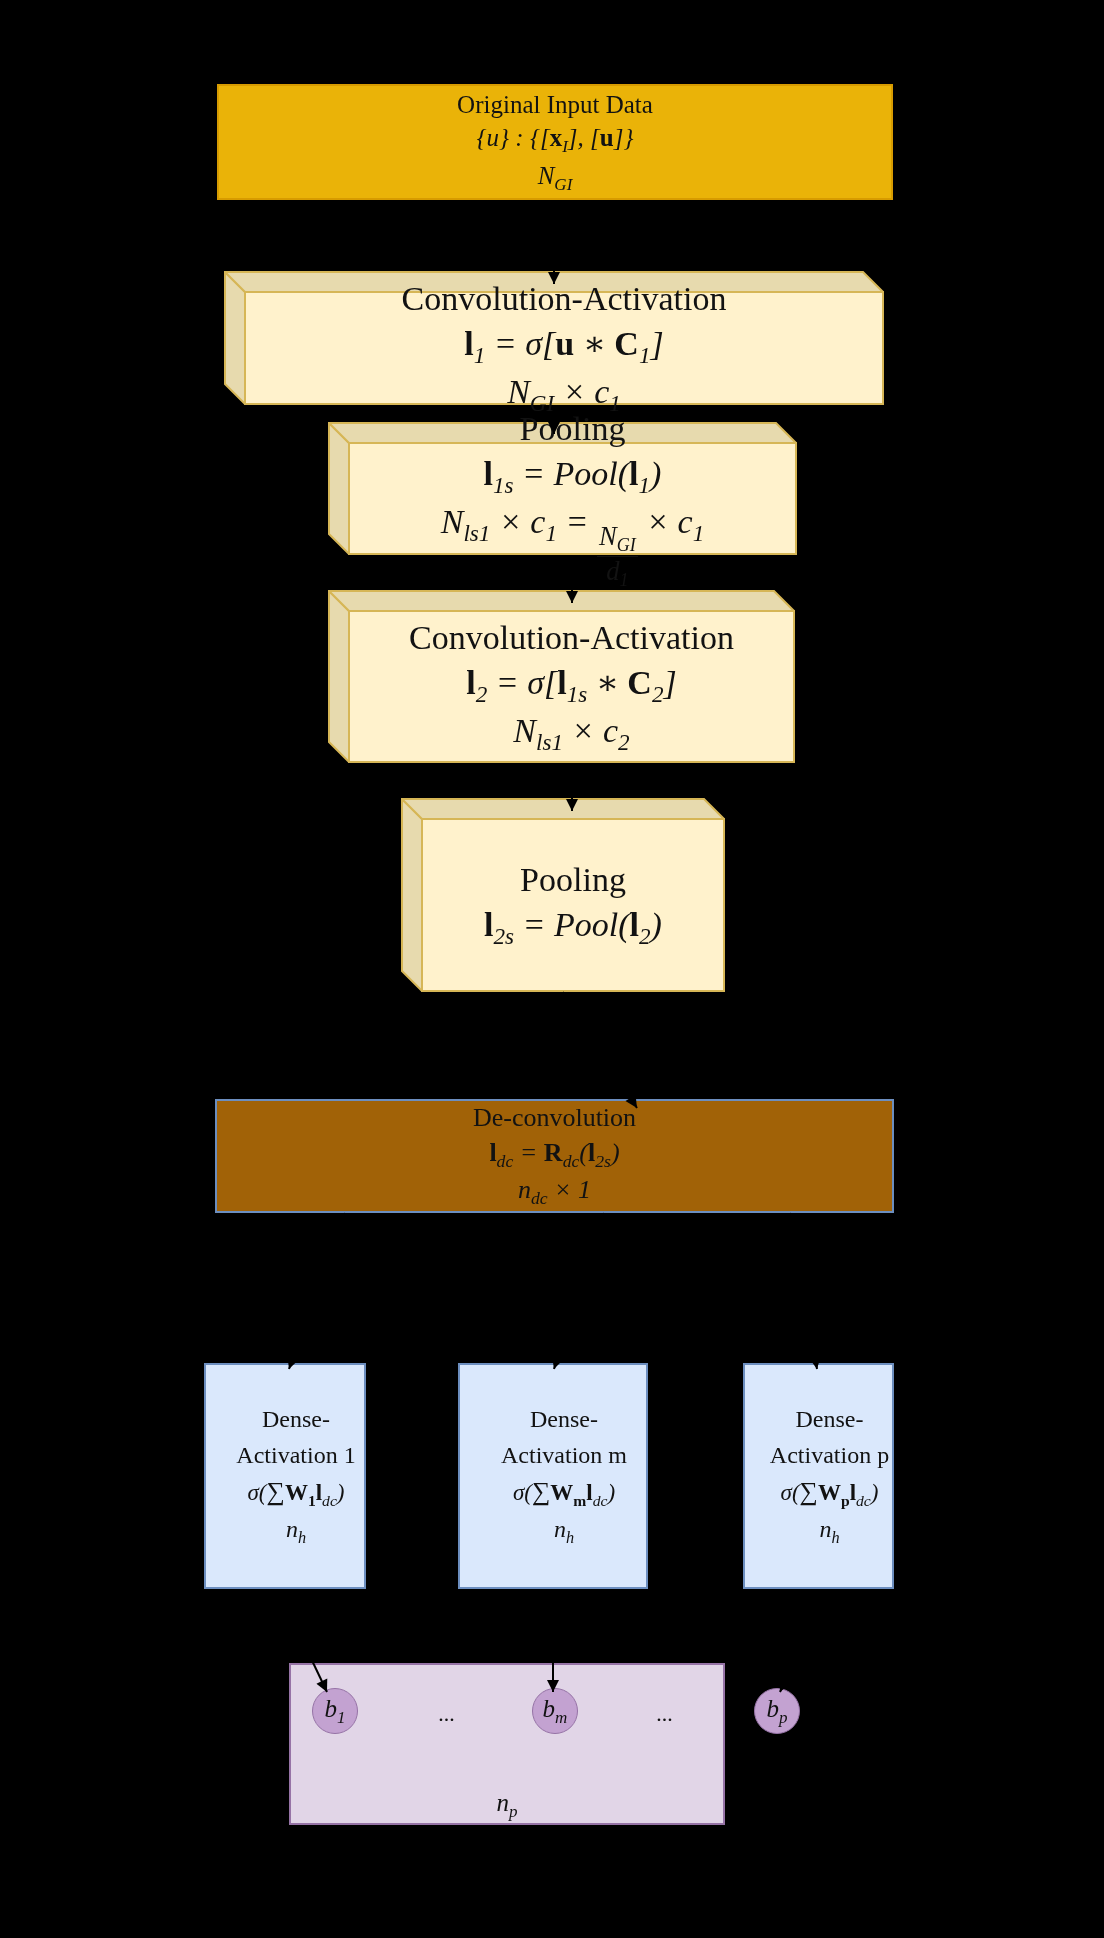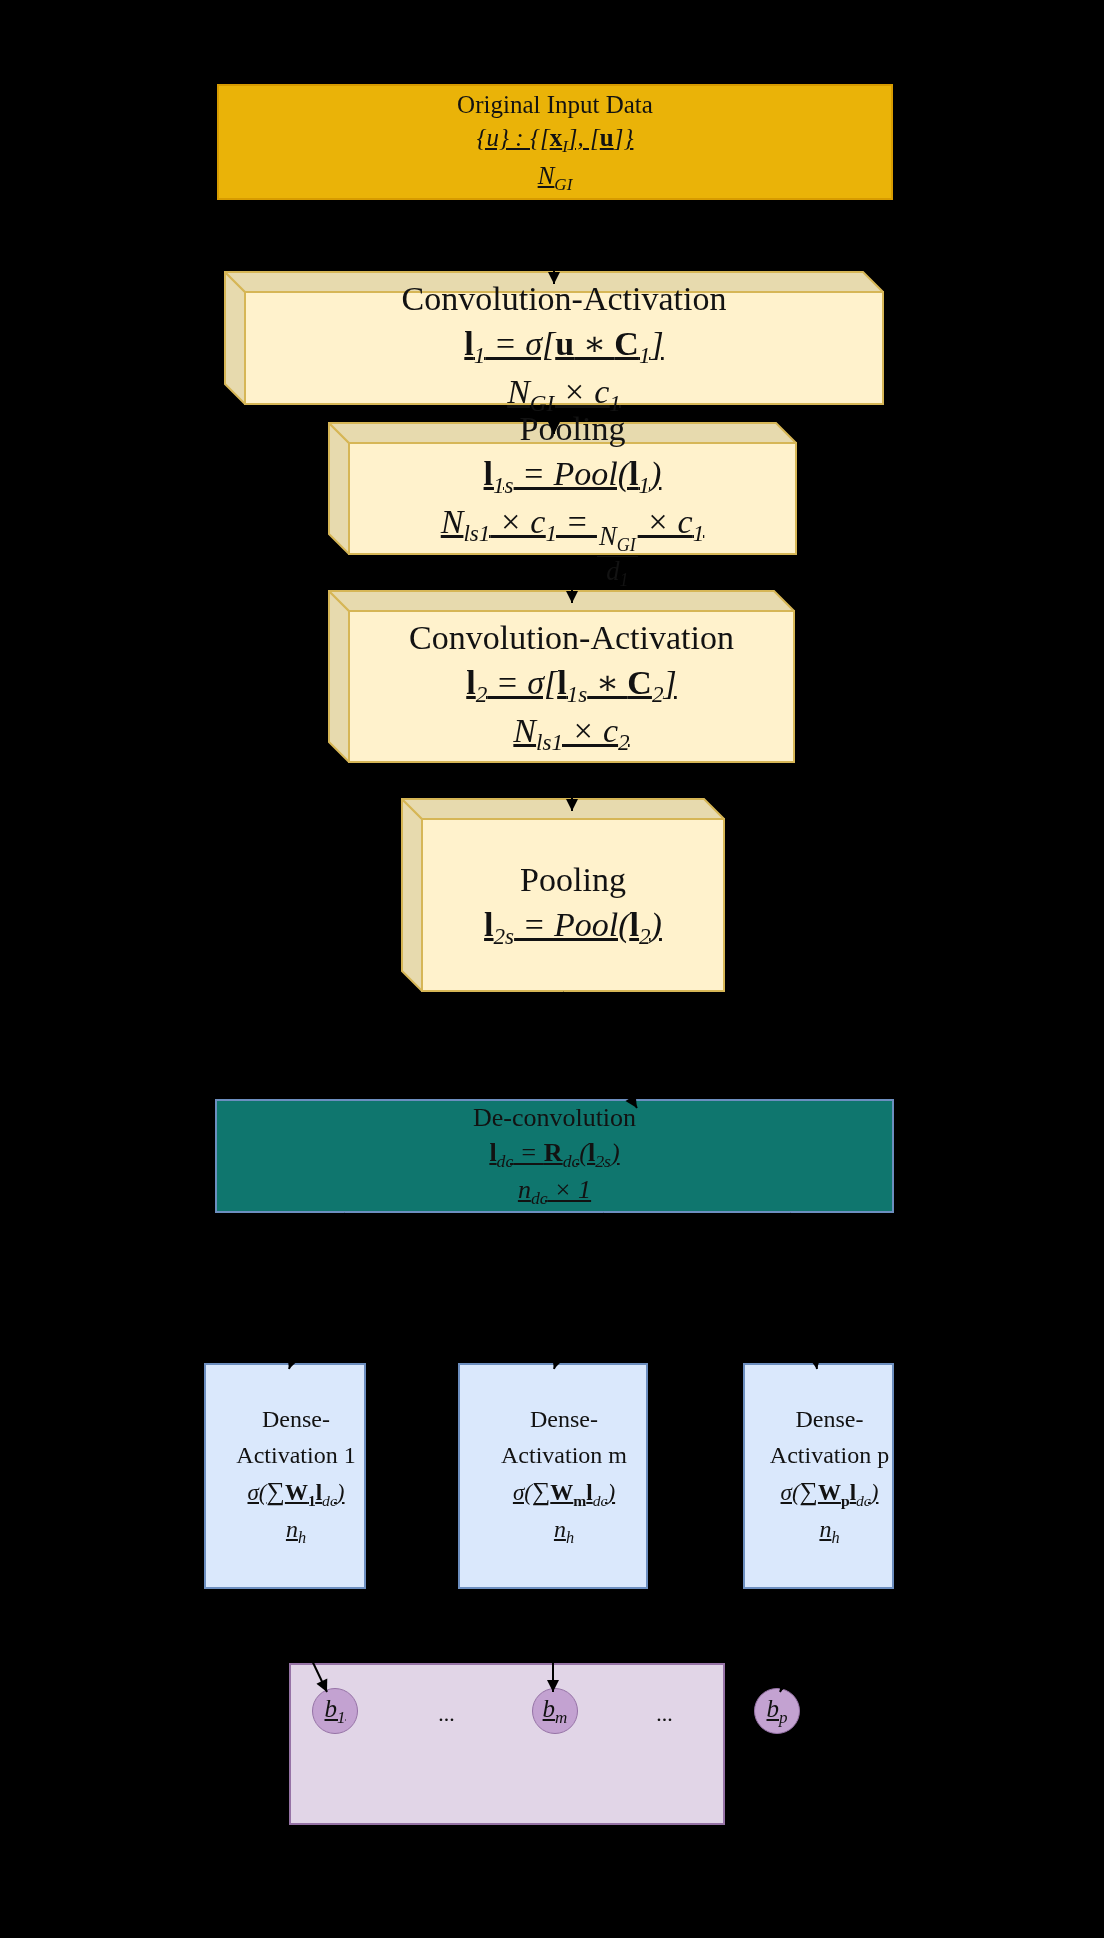--- a/index.html
+++ b/index.html
@@ -4,42 +4,42 @@
 <style>
   html,body{margin:0;padding:0;background:#000;}
   .canvas{
     position:relative;width:1104px;height:1938px;background:#000000;
     font-family:"Liberation Serif","DejaVu Serif",serif;color:#121212;overflow:hidden;
   }
   .node{position:absolute;display:flex;flex-direction:column;align-items:center;
         justify-content:center;text-align:center;box-sizing:border-box;}
   .rectnode{border:2px solid;}
   .bx-line{line-height:1.32;white-space:nowrap;}
-  .math{font-style:italic;text-decoration:underline;}
+  .math{font-style:italic;}
   .math b{font-style:normal;font-weight:bold;}
   sub{font-size:0.68em;}
   .sum{font-size:1.12em;font-style:normal;}
   .frac{display:inline-flex;flex-direction:column;vertical-align:-0.45em;
         text-align:center;font-size:0.78em;line-height:1.08;}
   .frac .den{border-top:1.6px solid #121212;padding:0 2px;}
   .frac .num{padding:0 2px;}
   
   .n-input{left:217px;top:84px;width:676px;height:116px;background:#eab308;border-color:#D79B00;font-size:25px;}
   
   .cube{position:absolute;}
   .cube svg{position:absolute;left:0;top:0;}
   .cube-text{position:absolute;left:20px;top:20px;right:0;bottom:0;display:flex;
              flex-direction:column;align-items:center;justify-content:center;
              text-align:center;font-size:34px;}
   .c-conv1{left:224px;top:271px;width:660px;height:134px;}
   .c-pool1{left:328px;top:422px;width:469px;height:133px;}
   .c-conv2{left:328px;top:590px;width:467px;height:173px;}
   .c-pool2{left:401px;top:798px;width:324px;height:194px;}
   
-  .n-deconv{left:215px;top:1099px;width:679px;height:114px;background:#0f766e;border-color:#6C8EBF;font-size:26px;}
+  .n-deconv{left:215px;top:1099px;width:679px;height:114px;background:#a16207;border-color:#6C8EBF;font-size:26px;}
   
   .n-dense{background:#DAE8FC;border-color:#6C8EBF;font-size:24px;top:1363px;height:226px;padding-left:22px;}
   .n-dense .bx-line{line-height:1.48;}
   .n-dense1{left:204px;width:162px;}
   .n-densem{left:458px;width:190px;}
   .n-densep{left:743px;width:151px;}
   .dense-formula{font-size:23px;}
   
   .n-output{left:289px;top:1663px;width:436px;height:162px;background:#E1D5E7;border:2px solid #9673A6;position:absolute;box-sizing:border-box;}
   .b-circle{position:absolute;width:46px;height:46px;border-radius:50%;
@@ -153,20 +153,21 @@
       <span class="math">b<sub>1</sub></span>
     </div>
     <div class="dots dots-left">...</div>
     <div class="b-circle bm">
       <span class="math">b<sub>m</sub></span>
     </div>
     <div class="dots dots-right">...</div>
     <div class="b-circle bp">
       <span class="math">b<sub>p</sub></span>
     </div>
+    <div class="out-dims math">n<sub>p</sub></div>
   </div>
 
   <svg class="arrows" width="1104" height="1938">
     <defs>
       <marker id="arr" markerUnits="userSpaceOnUse" markerWidth="18" markerHeight="18" refX="14" refY="9" orient="auto">
         <path d="M2,3 L14,9 L2,15 Z" fill="#000000"></path>
       </marker>
     </defs>
     <line x1="554" y1="200" x2="554" y2="284" stroke="#000" stroke-width="2" marker-end="url(#arr)"></line>
     <line x1="554" y1="405" x2="554" y2="434" stroke="#000" stroke-width="2" marker-end="url(#arr)"></line>

